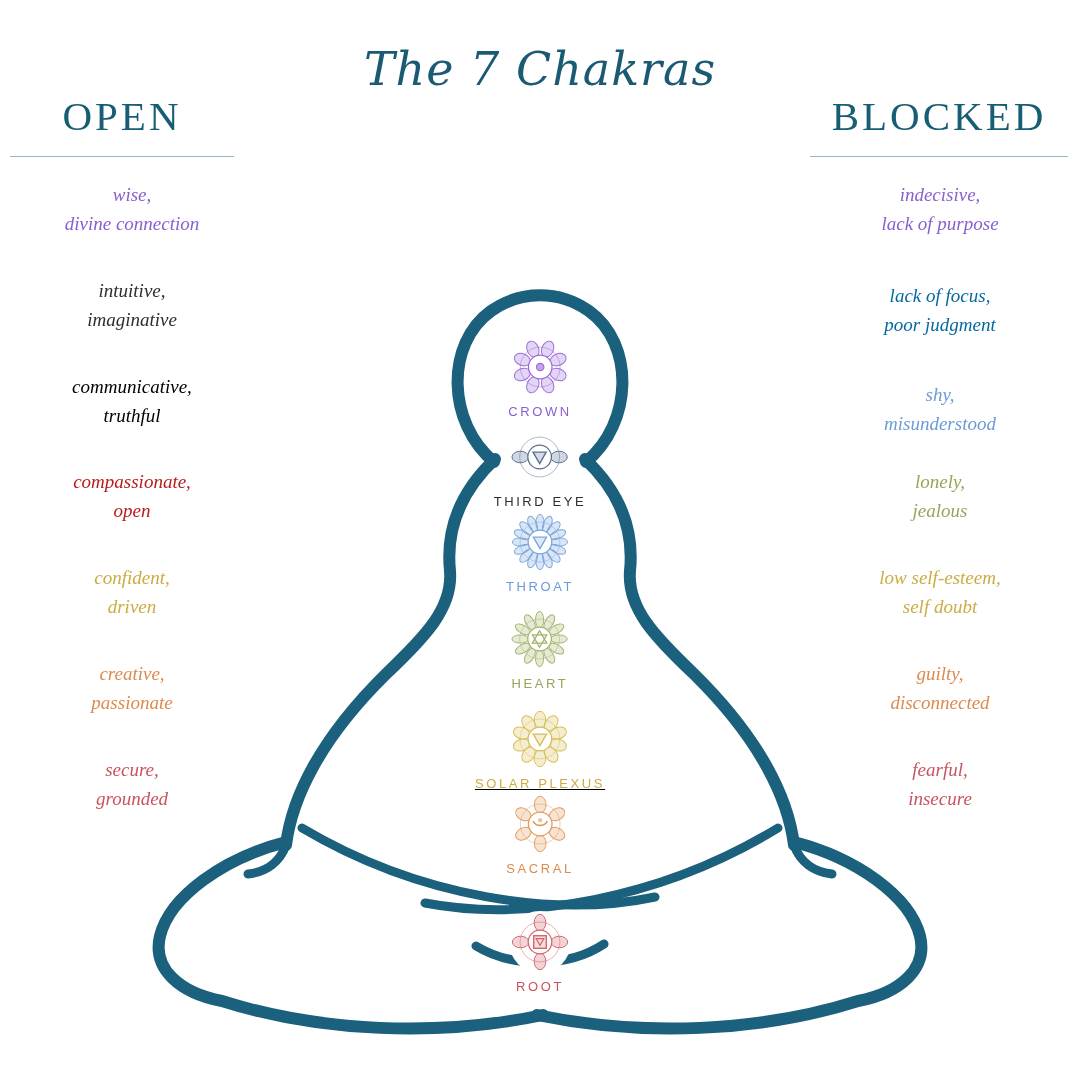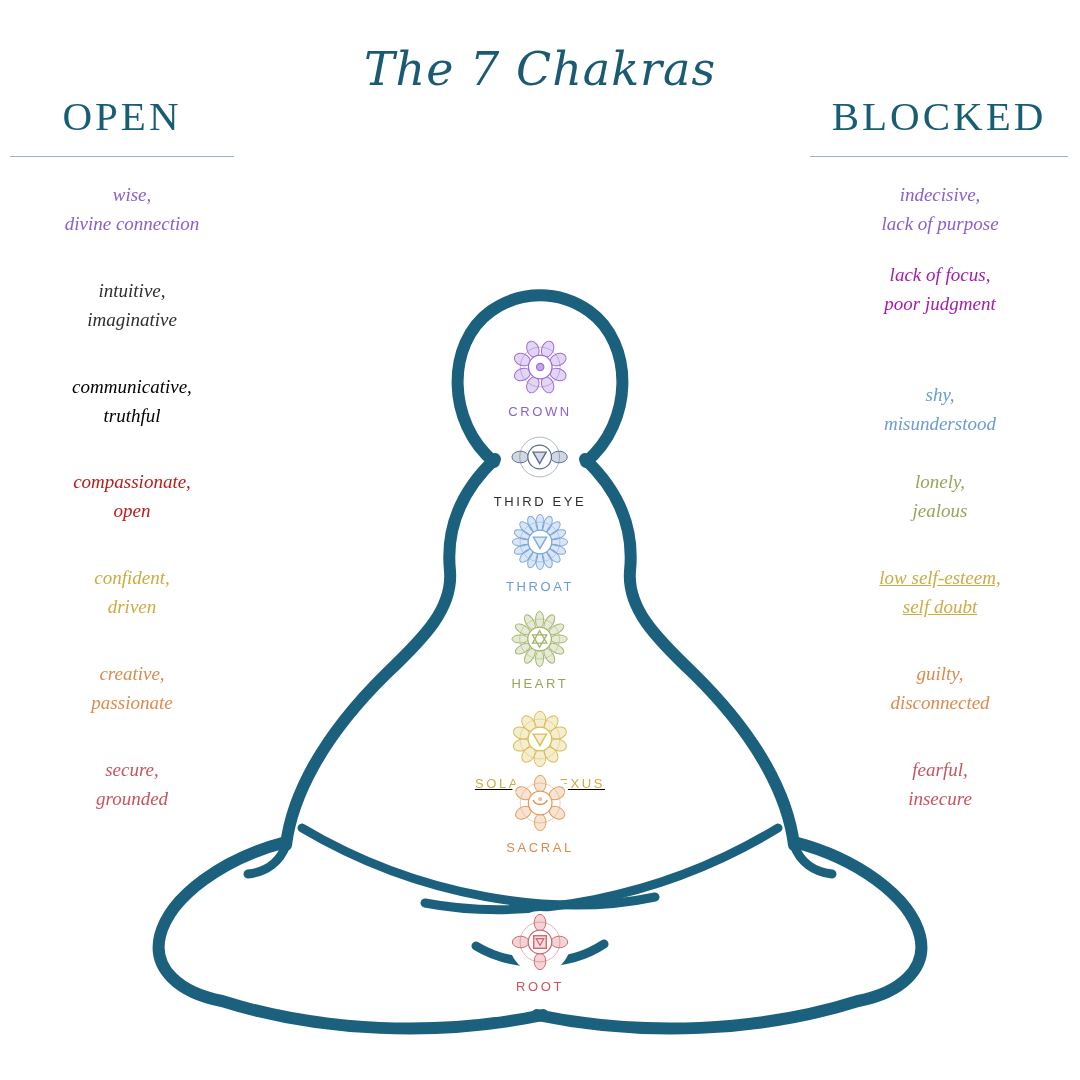--- a/index.html
+++ b/index.html
@@ -99,33 +99,33 @@
       <div class="trait" style="top: 755px; color: rgb(201, 84, 94);">
         <div>secure,</div>
         <div>grounded</div>
       </div>
     </div>
   <div id="blocked-col">
       <div class="trait" style="top: 180px; color: rgb(138, 95, 208);">
         <div>indecisive,</div>
         <div>lack of purpose</div>
       </div>
-      <div class="trait" style="top: 260px; color: #a21caf;">
+      <div class="trait" style="top: 281px; color: #0369a1;">
         <div>lack of focus,</div>
         <div>poor judgment</div>
       </div>
       <div class="trait" style="top: 372px; color: rgb(107, 155, 216); margin-top: 8px;">
         <div>shy,</div>
         <div>misunderstood</div>
       </div>
       <div class="trait" style="top: 467px; color: rgb(151, 166, 90);">
         <div>lonely,</div>
         <div>jealous</div>
       </div>
-      <div class="trait" style="top: 563px; color: rgb(204, 172, 67); text-decoration: underline;">
+      <div class="trait" style="top: 563px; color: rgb(204, 172, 67);">
         <div>low self-esteem,</div>
         <div>self doubt</div>
       </div>
       <div class="trait" style="top: 659px; color: rgb(221, 138, 78);">
         <div>guilty,</div>
         <div>disconnected</div>
       </div>
       <div class="trait" style="top: 755px; color: rgb(201, 84, 94);">
         <div>fearful,</div>
         <div>insecure</div>
@@ -213,21 +213,21 @@
             <ellipse cx="30" cy="10" rx="6" ry="8.6" transform="rotate(180 30 30)" fill="#d9bd55" fill-opacity="0.28" stroke="#d9bd55" stroke-width="1"></ellipse>
             <ellipse cx="30" cy="10" rx="6" ry="8.6" transform="rotate(216 30 30)" fill="#d9bd55" fill-opacity="0.28" stroke="#d9bd55" stroke-width="1"></ellipse>
             <ellipse cx="30" cy="10" rx="6" ry="8.6" transform="rotate(252 30 30)" fill="#d9bd55" fill-opacity="0.28" stroke="#d9bd55" stroke-width="1"></ellipse>
             <ellipse cx="30" cy="10" rx="6" ry="8.6" transform="rotate(288 30 30)" fill="#d9bd55" fill-opacity="0.28" stroke="#d9bd55" stroke-width="1"></ellipse>
             <ellipse cx="30" cy="10" rx="6" ry="8.6" transform="rotate(324 30 30)" fill="#d9bd55" fill-opacity="0.28" stroke="#d9bd55" stroke-width="1"></ellipse>
             <circle cx="30" cy="30" r="12.2" fill="#fff" stroke="#d9bd55" stroke-width="1.3"></circle>
             <path d="M23.2 25 L36.8 25 L30 36.8 Z" fill="#d9bd55" fill-opacity="0.25" stroke="#d9bd55" stroke-width="1.4"></path>
           </svg></span>
         <div class="clabel" style="color: rgb(204, 172, 67);">SOLAR PLEXUS</div>
       </div>
-      <div class="chakra" style="top: 772px;">
+      <div class="chakra" style="top: 793px;">
         <span class="cicon"><svg viewBox="0 0 60 60" width="58" height="58" aria-hidden="true">
             <circle cx="30" cy="30" r="20.6" fill="#fff" fill-opacity="0.9" stroke="#e39a5c" stroke-opacity="0.5" stroke-width="1"></circle>
             <ellipse cx="30" cy="10" rx="6" ry="8.6" transform="rotate(0 30 30)" fill="#e39a5c" fill-opacity="0.28" stroke="#e39a5c" stroke-width="1"></ellipse>
             <ellipse cx="30" cy="10" rx="6" ry="8.6" transform="rotate(60 30 30)" fill="#e39a5c" fill-opacity="0.28" stroke="#e39a5c" stroke-width="1"></ellipse>
             <ellipse cx="30" cy="10" rx="6" ry="8.6" transform="rotate(120 30 30)" fill="#e39a5c" fill-opacity="0.28" stroke="#e39a5c" stroke-width="1"></ellipse>
             <ellipse cx="30" cy="10" rx="6" ry="8.6" transform="rotate(180 30 30)" fill="#e39a5c" fill-opacity="0.28" stroke="#e39a5c" stroke-width="1"></ellipse>
             <ellipse cx="30" cy="10" rx="6" ry="8.6" transform="rotate(240 30 30)" fill="#e39a5c" fill-opacity="0.28" stroke="#e39a5c" stroke-width="1"></ellipse>
             <ellipse cx="30" cy="10" rx="6" ry="8.6" transform="rotate(300 30 30)" fill="#e39a5c" fill-opacity="0.28" stroke="#e39a5c" stroke-width="1"></ellipse>
             <circle cx="30" cy="30" r="12.2" fill="#fff" stroke="#e39a5c" stroke-width="1.3"></circle>
             <path d="M22.6 27 A 8.4 8.4 0 0 0 37.4 27" fill="none" stroke="#e39a5c" stroke-width="1.6"></path>

